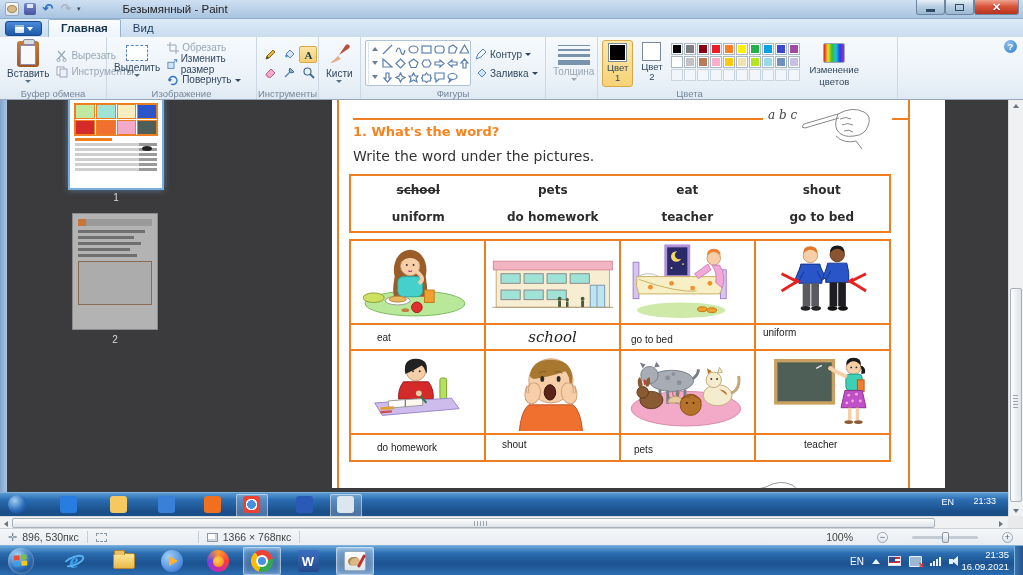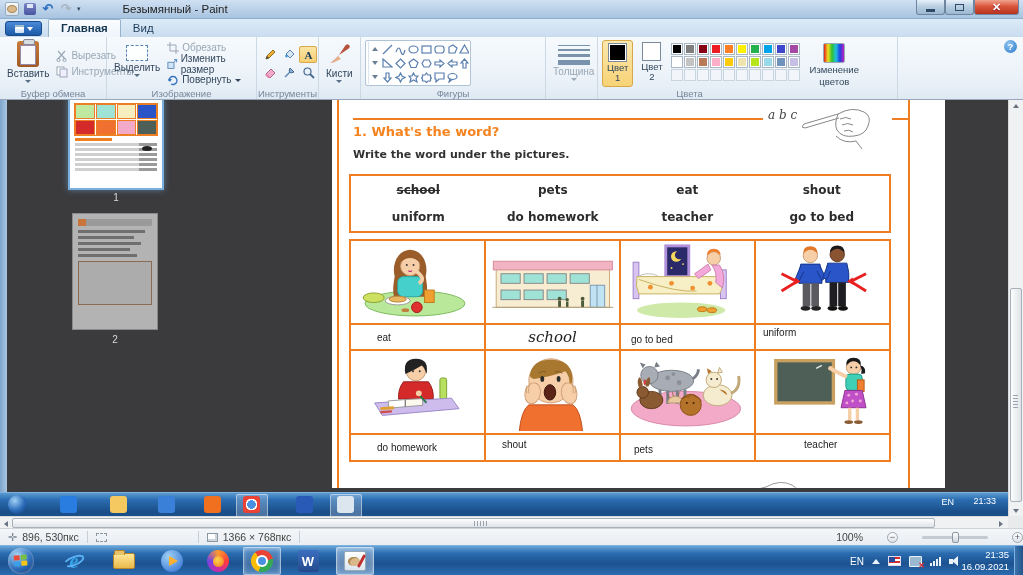--- a/index.html
+++ b/index.html
@@ -104,21 +104,21 @@
   .t2-row { height:2.5px; background:#6f6f6f; margin:3.5px 0; }
   .t2-box { height:44px; border:1px solid #8a6a50; margin-top:4px; background:#acacac; }
 
   
   .page { position:absolute; left:332px; top:0; width:613px; height:388px; background:#fff; overflow:hidden; }
   .vline { position:absolute; top:0; bottom:0; width:2px; background:#ef7d22; }
   .ws-rule { position:absolute; height:2px; background:#ef7d22; }
   .abc { position:absolute; font-size:12px; font-style:italic; color:#444; font-family:"DejaVu Serif", serif; }
   .hand { position:absolute; }
   .ws-title { position:absolute; left:21px; top:24px; font-size:13px; font-weight:bold; color:#f5831f; font-family:"DejaVu Sans", sans-serif; }
-  .ws-sub { position:absolute; left:21px; top:48px; font-size:11px; font-weight:bold; color:#333; font-family:"DejaVu Sans", sans-serif; }
+  .ws-sub { position:absolute; left:21px; top:48px; font-size:14px; font-weight:normal; color:#333; font-family:"DejaVu Sans", sans-serif; }
   .wordbank { position:absolute; left:17px; top:74px; width:542px; height:59px; border:2px solid #ef7d22;
      display:grid; grid-template-columns:repeat(4,1fr); grid-template-rows:1fr 1fr; align-items:center; }
   .wb { text-align:center; font-size:12px; font-weight:bold; color:#2c2c2c; font-family:"DejaVu Sans", sans-serif; }
   .struck { text-decoration:line-through; }
   .wgrid { position:absolute; left:17px; top:139px; width:542px; border:1px solid #ef7d22;
      display:grid; grid-template-columns:repeat(4,1fr); grid-template-rows:84px 26px 84px 27px; }
   .cell { border:1px solid #ef7d22; background:#fff; overflow:hidden; }
   .pic { display:flex; align-items:center; justify-content:center; }
   .pic svg { width:96%; height:96%; }
   .ans { font-size:10px; color:#222; display:flex; align-items:center; }
@@ -160,21 +160,21 @@
   .corner { position:absolute; left:1008px; top:516px; width:15px; height:12px; background:#e8eaec; }
 
   
   .statusbar { position:absolute; left:0; top:528px; width:1023px; height:17px; background:linear-gradient(#f4f6f8,#e9edf2);
      border-top:1px solid #cfd4da; display:flex; align-items:center; font-size:10.5px; color:#444; }
   .st-sec { display:flex; align-items:center; gap:5px; padding:0 8px; height:100%; }
   .st-div { width:1px; height:12px; background:#c8ced6; }
   .move-ic { color:#7a8894; font-size:11px; }
   .selsize-ic { width:11px; height:9px; border:1px dashed #8a98a4; }
   .imgsize-ic { width:11px; height:9px; border:1px solid #8a98a4; background:#fff; box-shadow:inset -2px -2px 0 #cdd6de; }
-  .zoomer { margin-left:auto; display:flex; align-items:center; gap:24px; }
+  .zoomer { margin-left:auto; display:flex; align-items:center; gap:24px; padding-right:10px; }
   .zbtn { width:11px; height:11px; border-radius:50%; border:1px solid #9aa6b2; background:linear-gradient(#fff,#dde3ea);
      display:flex; align-items:center; justify-content:center; font-size:9px; color:#556; line-height:9px; }
   .ztrack { position:relative; width:66px; height:3px; background:#c3cad2; border-radius:2px; }
   .zthumb { position:absolute; left:30px; top:-4px; width:7px; height:11px; background:linear-gradient(#fefefe,#cfd6de);
      border:1px solid #8a96a2; border-radius:2px; }
 
   
   .taskbar { position:absolute; left:0; top:545px; width:1023px; height:30px;
      background:linear-gradient(#67a4d8,#2a6cb0 25%,#1c5290 60%,#2a6cb0); border-top:1px solid #7fb2dd; }
   .orb { position:absolute; left:8px; top:2px; width:26px; height:26px; border-radius:50%;
@@ -468,20 +468,36 @@
             <svg width="11" height="11">
               <path d="M1,1 h9 v6 h-5 l-3,3 v-3 h-1 Z"></path>
             </svg>
           </span>
         <span class="shp">
             <svg width="11" height="11">
               <ellipse cx="5.5" cy="4.5" rx="4.5" ry="3"></ellipse>
               <path d="M3,7 L2,10 L5,7.5"></path>
             </svg>
           </span>
+      </div>
+      <div class="stack" style="gap:4px">
+        <div class="smallrow">
+          <svg width="12" height="12" viewBox="0 0 12 12">
+              <path d="M1,11 L3,6 L8,1 L11,4 L6,9 Z" fill="none" stroke="#5a86b5"></path>
+            </svg>
+          <span>Контур</span>
+            <span class="car" style="border-top-color:#33475c"></span>
+        </div>
+        <div class="smallrow">
+          <svg width="12" height="12" viewBox="0 0 12 12">
+              <path d="M3,6 L7,2 L11,6 L7,10 Z" fill="#cfe4f7" stroke="#5a86b5"></path>
+            </svg>
+          <span>Заливка</span>
+            <span class="car" style="border-top-color:#33475c"></span>
+        </div>
       </div>
       <div class="grp-label">Фигуры</div>
     </div>
 
     <div class="grp" style="width:52px">
       <div class="bigbtn">
         <span class="thick-ic">
           <i style="height:1px"></i>
             <i style="height:2px"></i>
             <i style="height:3px"></i>

